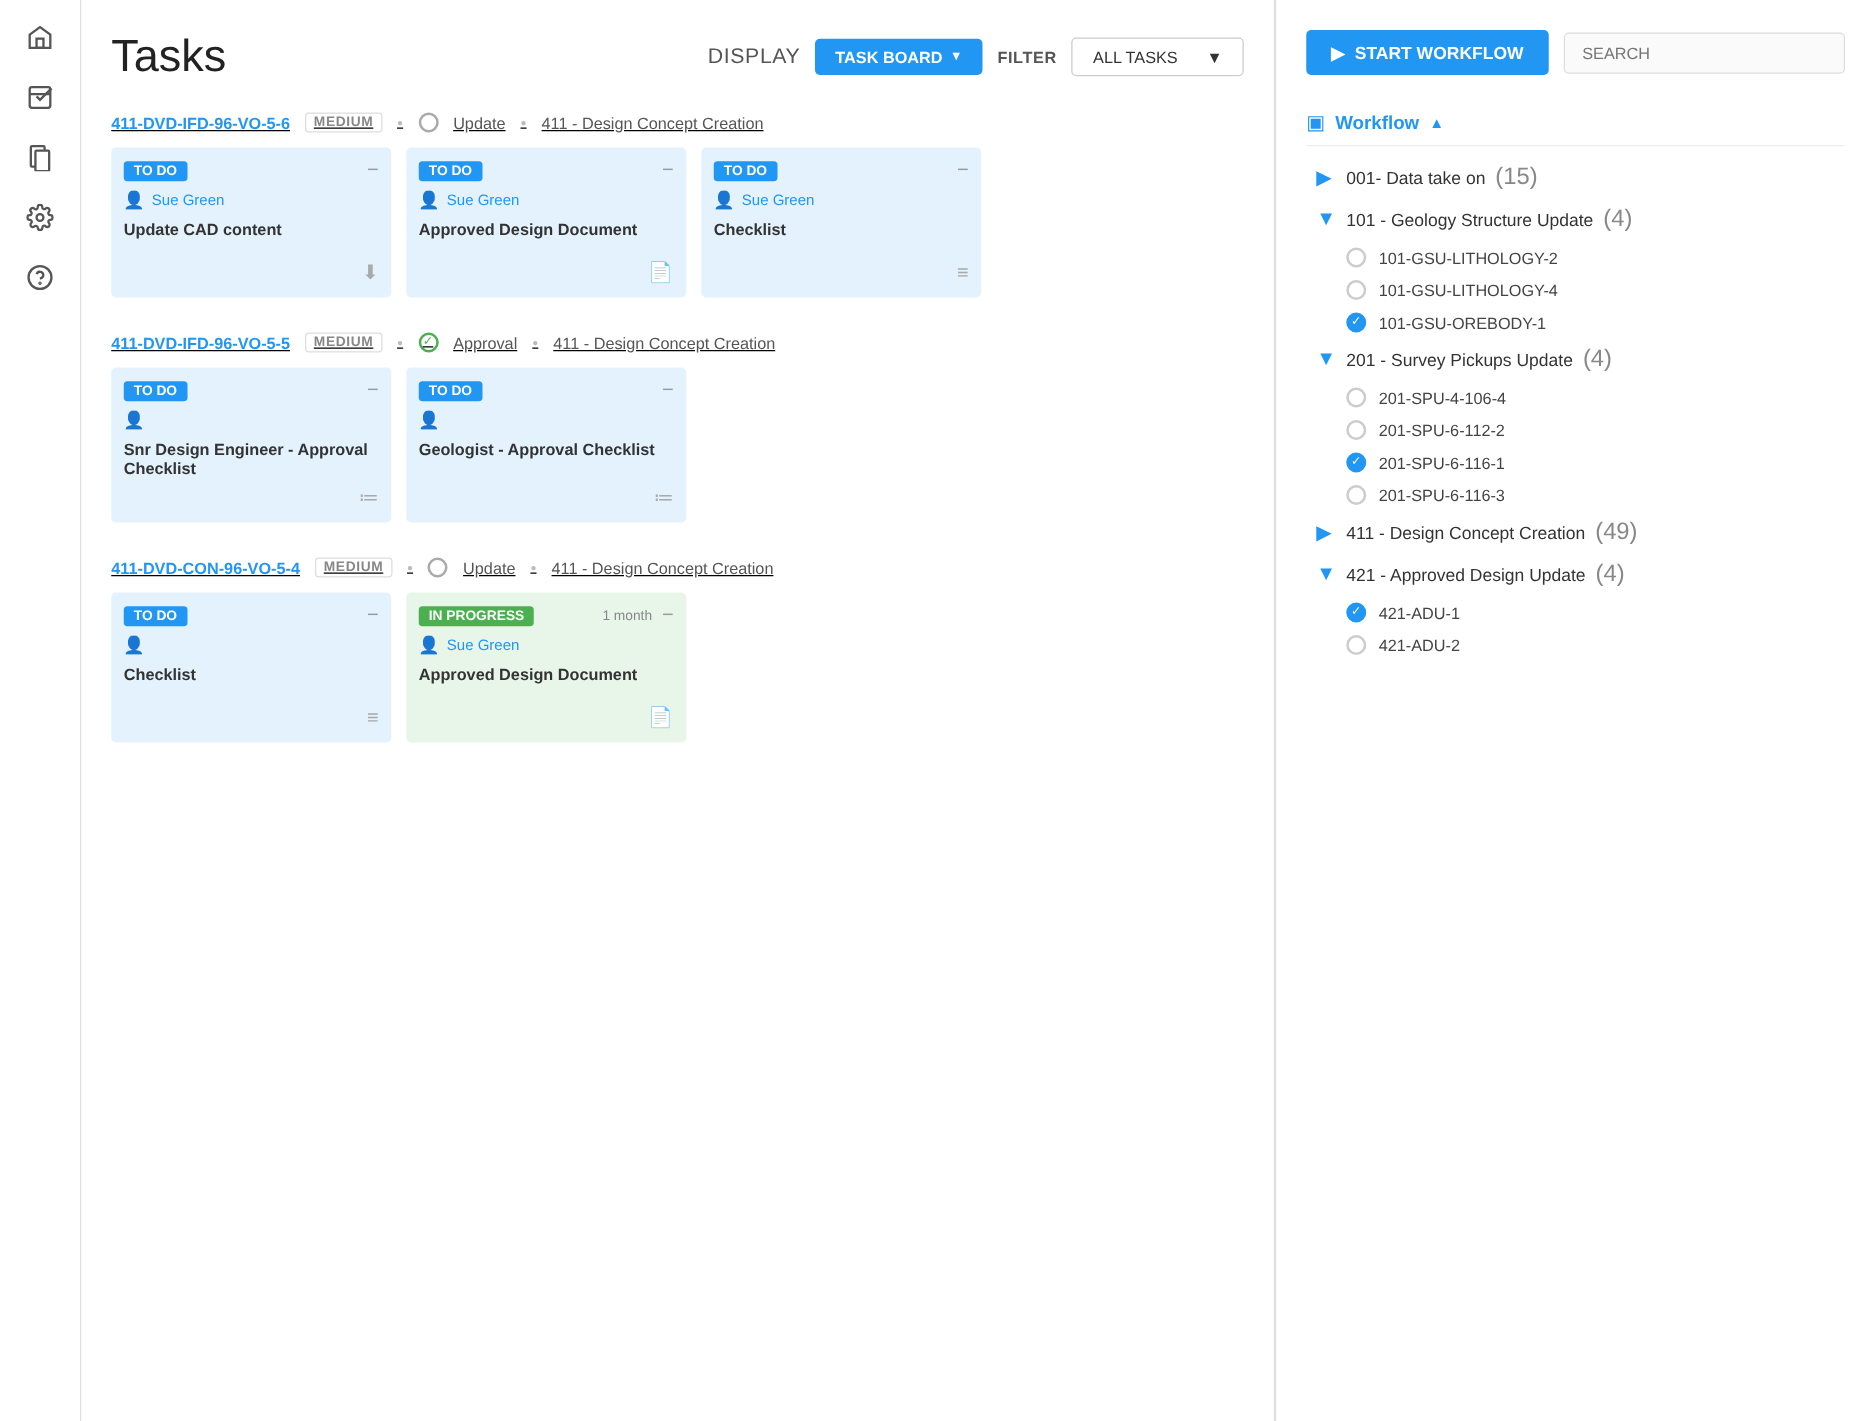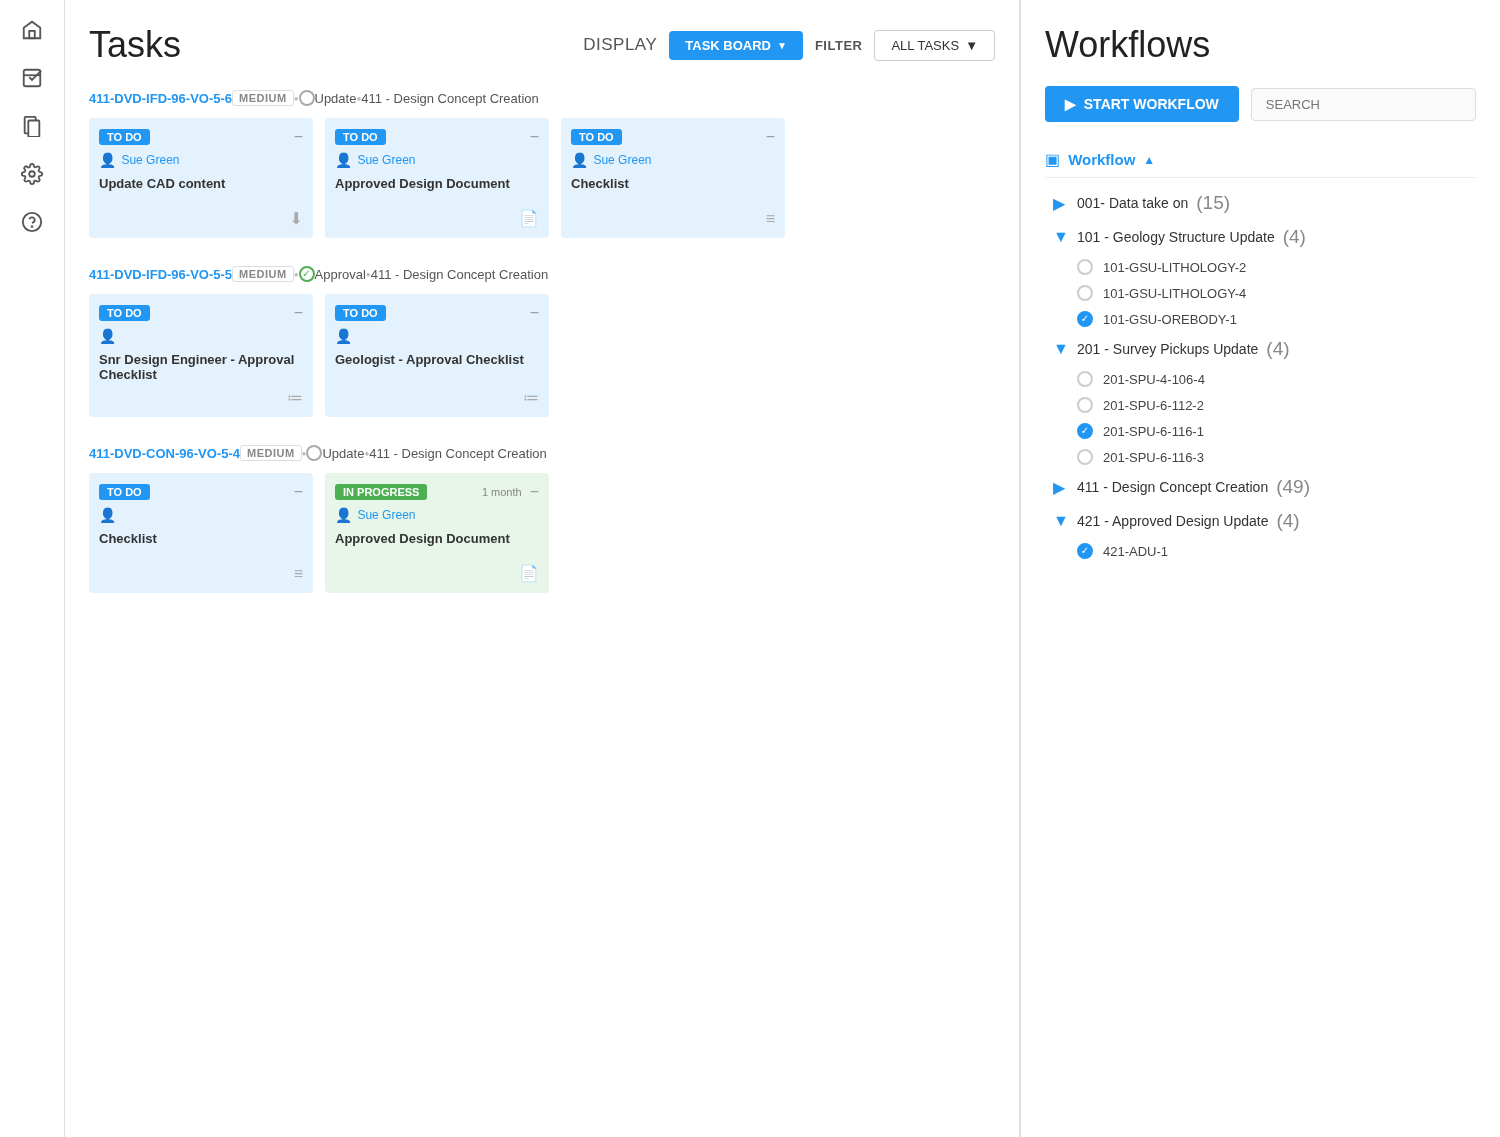--- a/index.html
+++ b/index.html
@@ -90,33 +90,34 @@
     .btn-all-tasks {
       background: #fff;
       color: #333;
       border: 1px solid #ccc;
       border-radius: 4px;
       padding: 7px 16px;
       font-size: 13px;
       cursor: pointer;
       display: flex;
       align-items: center;
-      gap: 6px;
+      gap: 23px;
     }
 
     
     .task-group {
       margin-bottom: 28px;
     }
     .task-group-header {
       display: flex;
       align-items: center;
-      gap: 0;
+      gap: 12px;
       margin-bottom: 12px;
       font-size: 13px;
+      text-decoration: underline;
     }
     .task-group-id {
       color: #2196f3;
       font-weight: 600;
       cursor: pointer;
     }
     .badge-medium {
       background: #fff;
       color: #888;
       font-size: 11px;
@@ -538,21 +539,20 @@
               <div class="card-footer">
                 <span class="card-icon">📄</span>
               </div>
             </div>
           </div>
         </div>
       </div>
   </div>
 
   <div class="workflows-panel">
-    <h1 class="workflows-title">Workflows</h1>
     <div class="workflow-toolbar">
       <button class="btn-start-workflow">
         <span>▶</span>
         <span>START WORKFLOW</span>
       </button>
       <input class="search-box" type="text" placeholder="SEARCH" style="">
     </div>
 
     <div class="workflow-section-header">
       <span class="section-icon">▣</span>
@@ -611,15 +611,19 @@
         </div>
         <div class="workflow-item">
           <span style="color: rgb(33, 150, 243); font-size: 16px; font-weight: 700; min-width: 16px;">▼</span>
           <span class="workflow-item-label">421 - Approved Design Update </span>
           <span class="workflow-item-count">(4)</span>
         </div>
         <div class="workflow-sub-item">
           <div class="sub-radio checked"></div>
           <span class="sub-item-label">421-ADU-1</span>
         </div>
+        <div class="workflow-sub-item">
+          <div class="sub-radio"></div>
+          <span class="sub-item-label">421-ADU-2</span>
+        </div>
       </div>
   </div>
 </div>
 
 </body></html>

